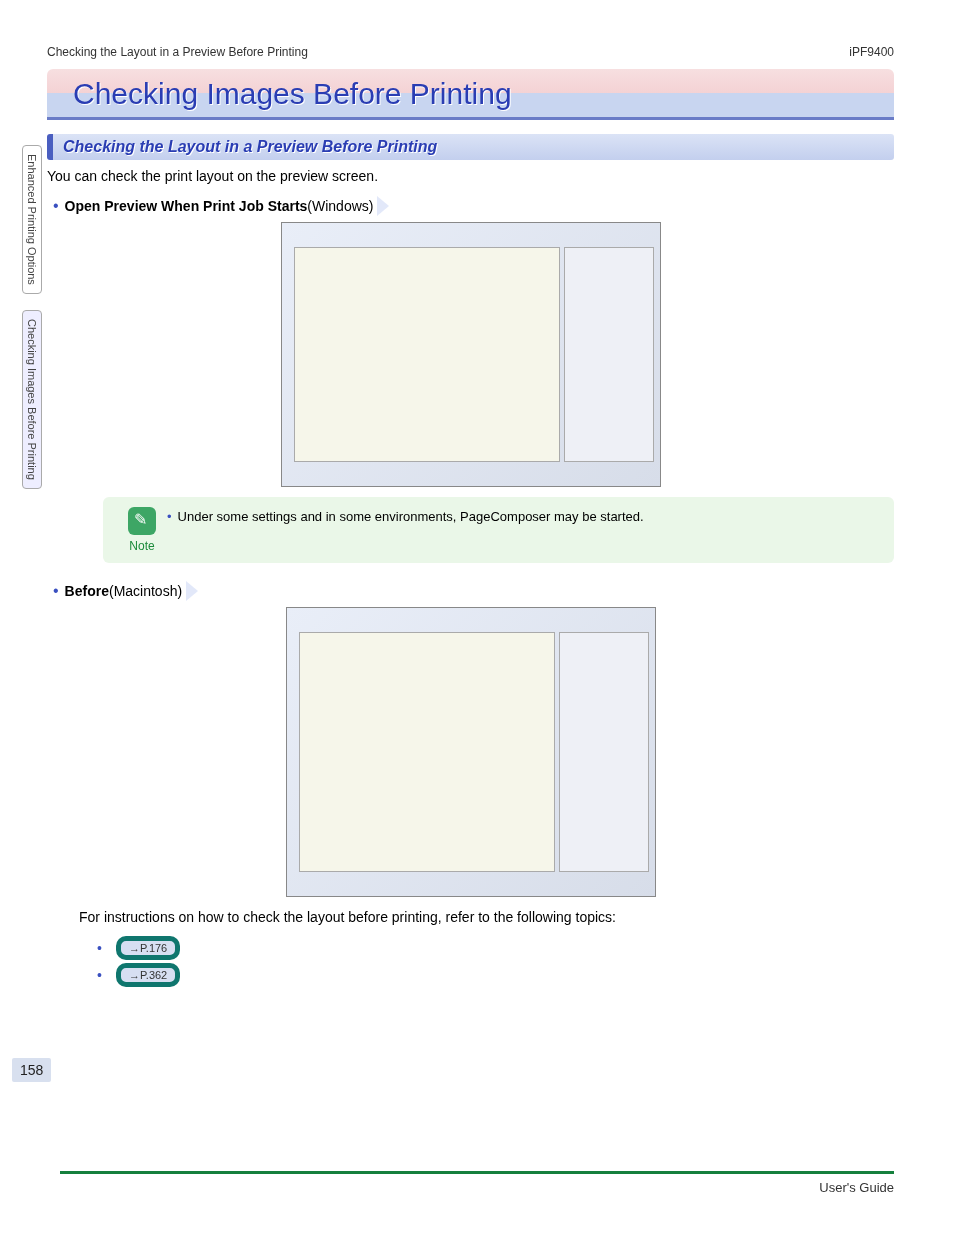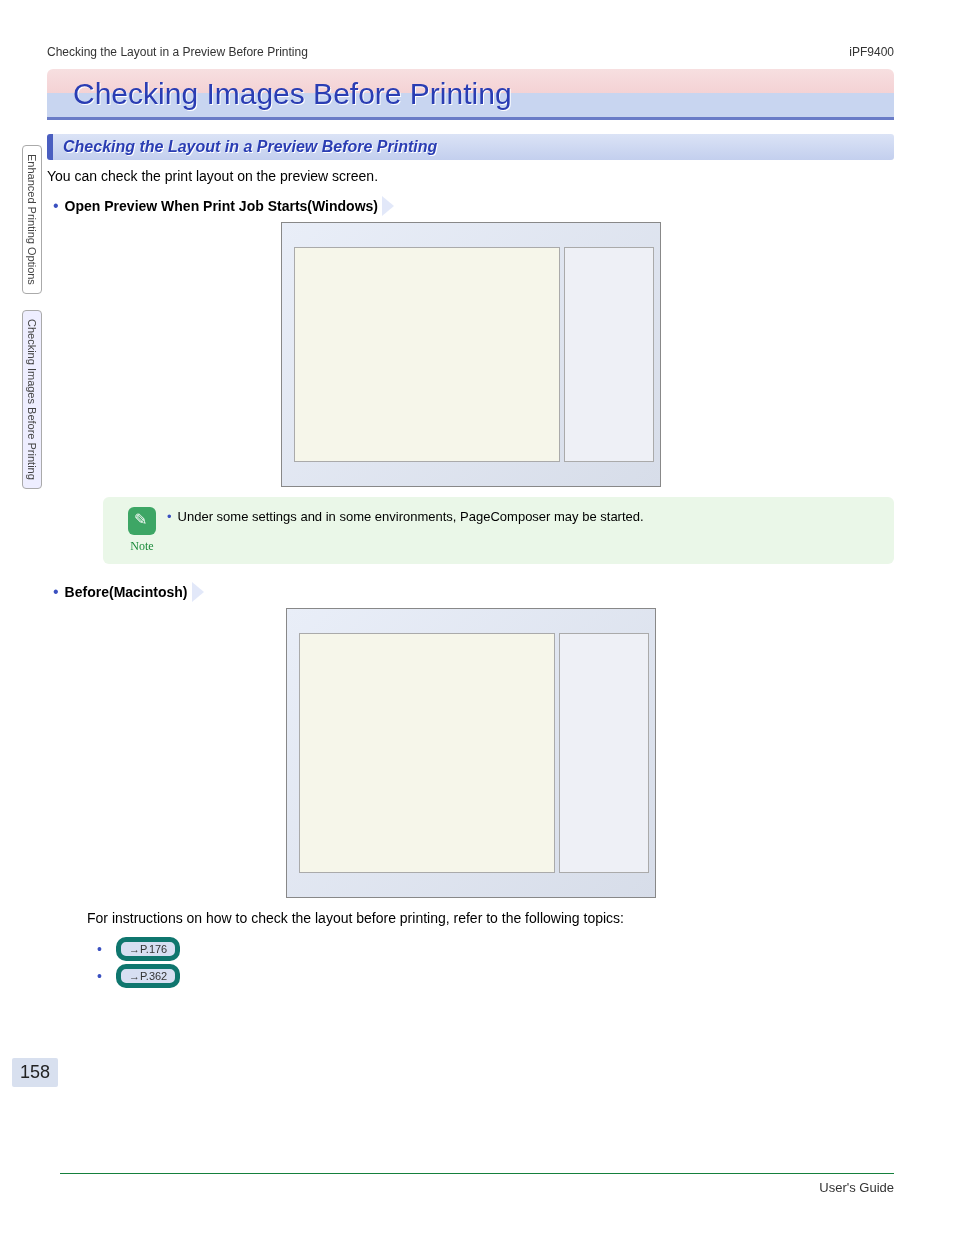--- a/index.html
+++ b/index.html
@@ -10,49 +10,49 @@
     background: #fff;
     width: 954px;
     height: 1235px;
     position: relative;
   }
   .page { position: relative; padding: 45px 60px 40px 47px; }
   .header-row { display: flex; justify-content: space-between; font-size: 12px; color: #333; margin-bottom: 10px; }
   .side-tabs { position: absolute; left: 22px; top: 145px; width: 22px; }
   .tab { writing-mode: vertical-rl; text-orientation: mixed; font-size: 11px; padding: 8px 3px; border: 1px solid #aaa; border-radius: 4px; margin-bottom: 16px; text-align: center; color: #444; }
   .tab.active { background: #eef; }
-  .page-num { position: absolute; left: 12px; top: 1058px; background: #d8e0ef; padding: 4px 8px; font-size: 18px; color: #222; border-radius: 2px; }
+  .page-num { position: absolute; left: 12px; top: 1058px; background: #d8e0ef; padding: 4px 8px; font-size: 14px; color: #222; border-radius: 2px; }
   .chapter-bar { background: linear-gradient(#f7dfe0,#f4d2d4 50%, #c8d5f0 50%, #c8d5f0); border-radius: 6px 6px 0 0; padding: 0; margin-bottom: 14px; border-bottom: 3px solid #6a7cc7; }
   .chapter-title { font-size: 30px; color: #2a3db3; padding: 8px 14px 6px 26px; font-weight: normal; text-shadow: 1px 1px 0 #fff; }
   .section-bar { background: linear-gradient(#dbe3f6,#c3cfee); border-left: 6px solid #4a5ec0; border-radius: 3px; padding: 4px 10px; margin-bottom: 6px; }
   .section-title { font-size: 16px; color: #2a3db3; font-weight: bold; font-style: italic; text-shadow: 1px 1px 0 #fff; }
   .body-text { font-size: 14px; line-height: 1.45; margin-bottom: 8px; }
   .feature-row { display: flex; align-items: center; margin: 10px 0 4px 6px; }
   .feature-bullet { color: #3a50c0; font-size: 16px; margin-right: 6px; }
   .feature-label { font-weight: bold; }
-  .feature-os { font-weight: bold; }
+  .feature-os { font-weight: normal; }
   .feature-cap { width: 0; height: 0; border-top: 10px solid transparent; border-bottom: 10px solid transparent; border-left: 12px solid #b6c6ef; margin-left: 4px; opacity:.4; }
   .indent-text { margin-left: 30px; font-size: 14px; line-height: 1.45; margin-bottom: 8px; }
   .screenshot-placeholder { display: block; margin: 6px auto 10px auto; background: linear-gradient(135deg,#e9eef8,#d7dde9); border: 1px solid #888; }
   .sp-win { width: 380px; height: 265px; position: relative; }
   .sp-mac { width: 370px; height: 290px; position: relative; }
   .sp-inner { position:absolute; inset:24px 100px 24px 12px; background:#f6f6ea; border:1px solid #aaa; }
   .sp-side  { position:absolute; top:24px; right:6px; bottom:24px; width:90px; background:#eef0f6; border:1px solid #aaa; }
   .note-box { background: #eaf7e8; border-radius: 6px; display: flex; padding: 10px 14px; margin: 8px 0 18px 56px; }
-  .note-icon-col { width: 50px; text-align: center; font-family: Liberation Serif, serif; }
+  .note-icon-col { width: 50px; text-align: center; }
   .note-icon { width: 28px; height: 28px; border-radius: 6px; background: #3da665; margin: 0 auto 4px auto; position: relative; }
   .note-icon::after { content:"✎"; color:#fff; position:absolute; left:6px; top:3px; font-size:16px; }
   .note-label { color: #1a8a3a; font-size: 12px; }
   .note-body { flex: 1; font-size: 13px; padding-top: 2px; }
   .note-bullet { color: #3a50c0; margin-right: 6px; }
   .ref-list { margin: 6px 0 0 50px; }
   .ref-item { display: flex; align-items: center; font-size: 14px; margin-bottom: 3px; }
   .ref-bullet { color: #3a50c0; margin-right: 8px; font-size: 14px; }
   .page-link { background: #d7dff2; border: 5px solid #0f766e; border-radius: 10px; font-size: 11px; padding: 1px 8px; color: #333; margin-left: 6px; }
-  .footer { position: absolute; bottom: 40px; right: 60px; left: 60px; border-top: 1px solid #15803d; padding-top: 6px; text-align: right; font-size: 13px; color: #333; }
+  .footer { position: absolute; bottom: 40px; right: 60px; left: 60px; border-top: 3px solid #15803d; padding-top: 6px; text-align: right; font-size: 13px; color: #333; }
 </style>
 </head>
 <body>
 
 <div class="side-tabs">
   <div class="tab">Enhanced Printing Options</div>
   <div class="tab active">Checking Images Before Printing</div>
 </div>
 
 <div class="page-num">158</div>
@@ -100,21 +100,21 @@
     <span class="feature-label">Before</span>
     <span class="feature-os"> (Macintosh)</span>
     <span class="feature-cap"></span>
   </div>
 
   <div class="screenshot-placeholder sp-mac">
     <div class="sp-inner"></div>
       <div class="sp-side"></div>
   </div>
 
-  <p class="indent-text" style="margin-left:40px;">For instructions on how to check the layout before printing, refer to the following topics:</p>
+  <p class="indent-text" style="margin-left:32px;">For instructions on how to check the layout before printing, refer to the following topics:</p>
 
   <div class="ref-list">
     <div class="ref-item">
       <span class="ref-bullet">•</span>
       <span class="page-link">→P.176</span>
     </div>
     <div class="ref-item">
       <span class="ref-bullet">•</span>
       <span class="page-link">→P.362</span>
     </div>

